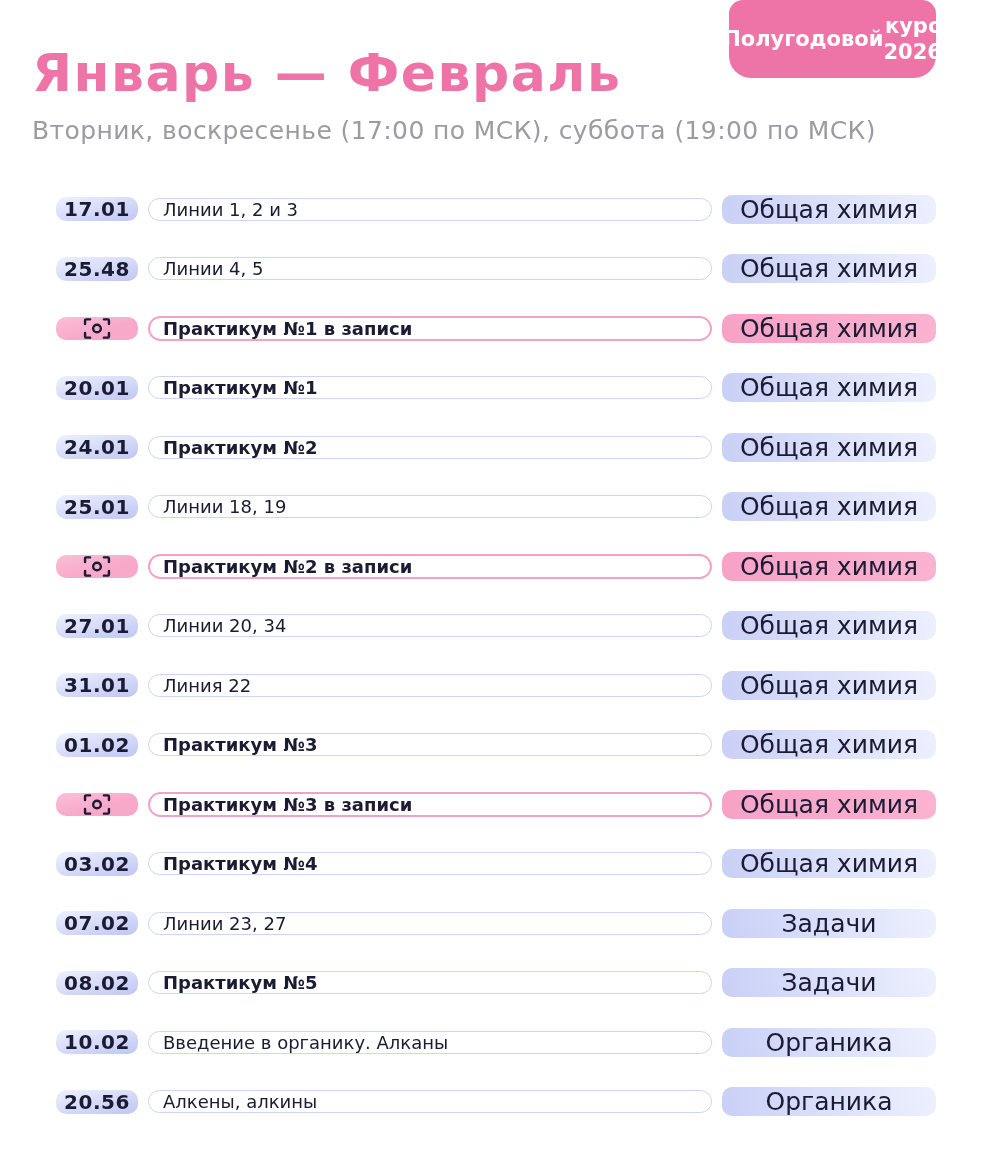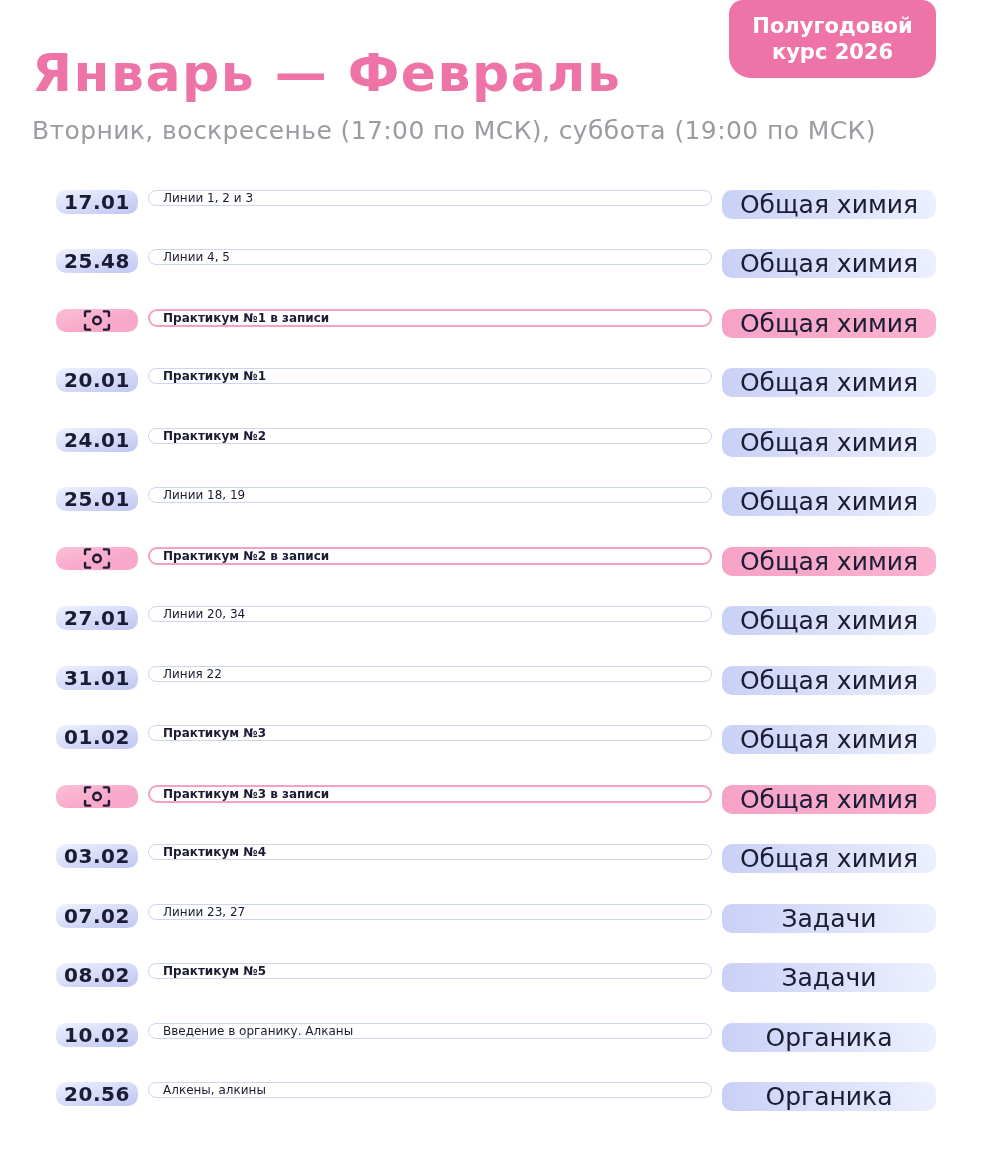--- a/index.html
+++ b/index.html
@@ -33,47 +33,47 @@
   .subtitle{
     margin-top:14px;
     color:var(--subtitle_gray);
     font-size:25px;letter-spacing:0.4px;line-height:1.25;white-space:nowrap;
   }
   .course-badge{
     position:absolute;top:0;right:56px;
     width:207px;height:78px;
     background:var(--accent_pink);
     border-radius:14px 14px 22px 22px;
-    display:flex;flex-direction:column;align-items:center;justify-content:center;
+    display:flex;flex-direction:row;align-items:center;justify-content:center;
     color:#ffffff;font-weight:bold;font-size:21px;line-height:26px;
     text-align:center;
   }
 
   
   .rows{margin:44px 56px 0 56px;}
   .row{
-    display:flex;align-items:flex-start;height:39px;margin-bottom:20.5px;
+    display:flex;align-items:center;height:39px;margin-bottom:20.5px;
   }
   .row:last-child{margin-bottom:0;}
   .date{
     flex:0 0 82px;width:82px;margin-right:10px;
     border-radius:10px;
     background:linear-gradient(165deg,var(--lavender_light) 0%,var(--lavender_dark) 100%);
     display:flex;align-items:center;justify-content:center;
     font-size:20px;font-weight:bold;letter-spacing:0.5px;
     color:var(--text_dark);
   }
   .lesson{
     flex:1 1 auto;margin-right:10px;
     background:#ffffff;
     border:1.5px solid var(--box_border);
     border-radius:16px;
     display:flex;align-items:center;
     padding:0 14px;
-    font-size:12px;color:var(--text_dark);
+    font-size:18px;color:var(--text_dark);
   }
   .tag{
     flex:0 0 214px;width:214px;
     border-radius:10px;
     background:linear-gradient(80deg,var(--tag_grad_start) 0%,var(--tag_grad_end) 100%);
     display:flex;align-items:center;justify-content:center;
     font-size:25px;color:var(--text_dark);
   }
   .rec-icon{display:none;color:var(--text_dark);}
   .row.bold-title .lesson{font-weight:bold;}

